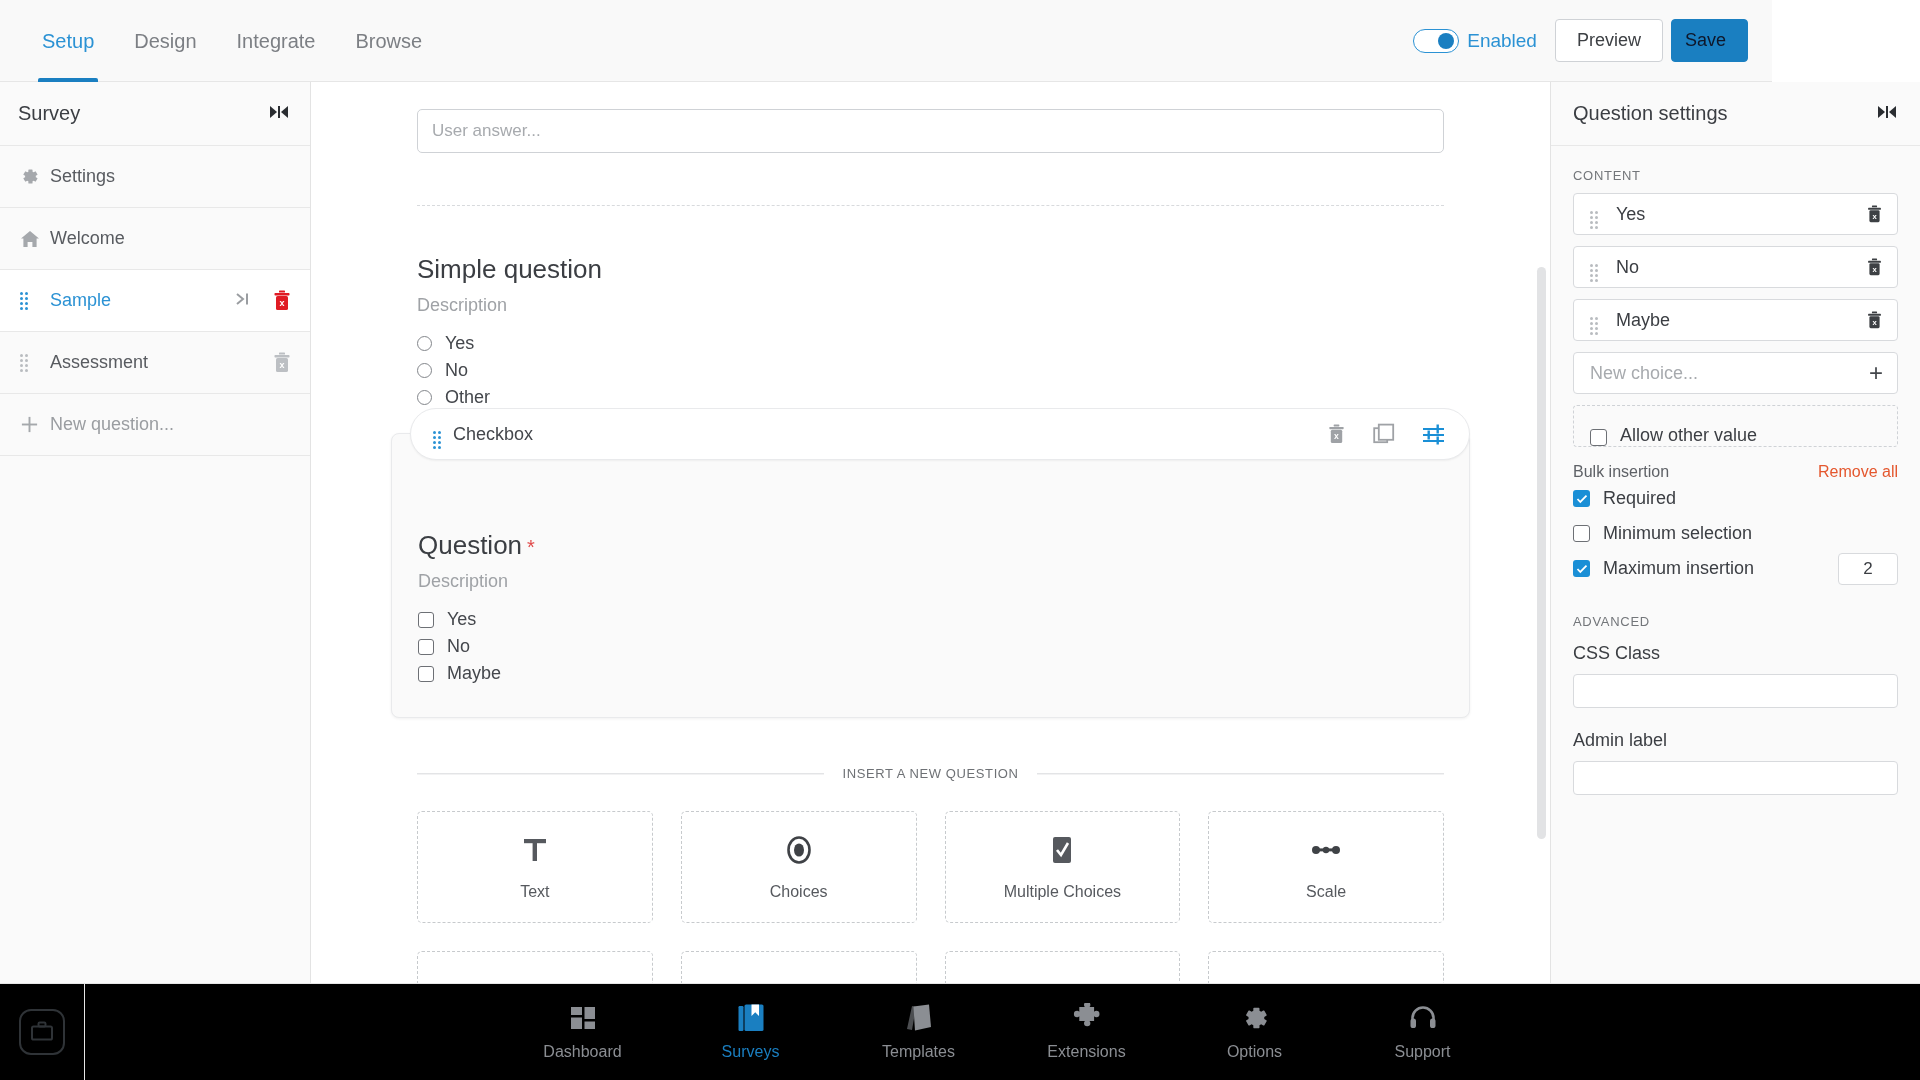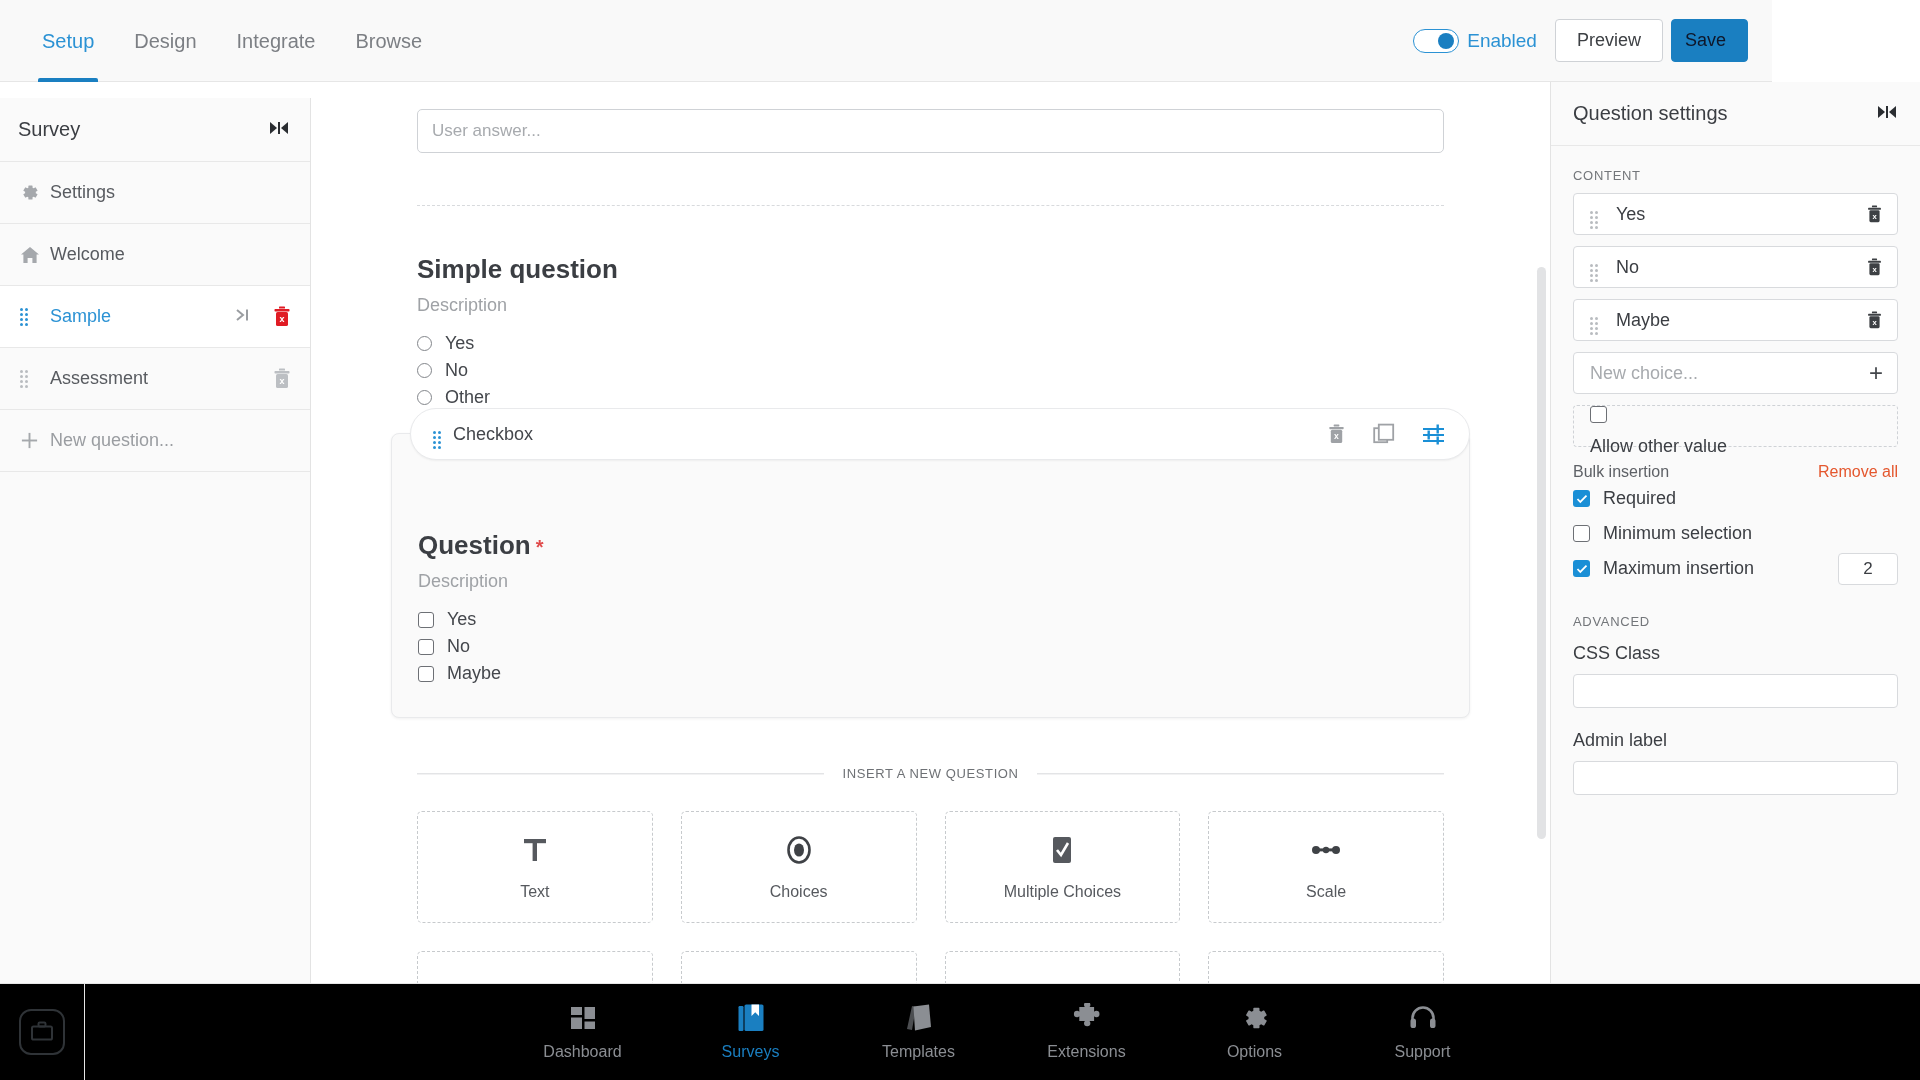--- a/index.html
+++ b/index.html
@@ -50,21 +50,21 @@
   .btn {
     font-family: inherit; font-size: 18px;
     padding: 10px 21px; border-radius: 4px; cursor: pointer;
     border: 1px solid #cfd2d6; background: #ffffff; color: #3d4044;
     line-height: 1.2;
   }
   .btn.primary { background: #1a7fc1; border-color: #1a7fc1; color: #0f172a; padding-left: 13px; }
 
   
   .sidebar {
-    position: absolute; top: 98px; left: 0; width: 311px; bottom: 97px;
+    position: absolute; top: 82px; left: 0; width: 311px; bottom: 97px;
     background: #fafafa; border-right: 1px solid #e3e3e3;
   }
   .sidebar-head {
     height: 64px; display: flex; align-items: center;
     padding: 0 20px 0 18px; border-bottom: 1px solid #e8e8e8;
     background: #fafafa;
   }
   .sidebar-title { font-size: 20px; color: #3b3e43; }
   .collapse-icon { margin-left: auto; font-size: 15px; color: #2a2d31; letter-spacing: -2px; cursor: pointer; }
   .side-row {
@@ -98,21 +98,21 @@
   .canvas-inner { position: relative; padding: 0 106px; }
   .answer-input {
     margin-top: 27px; width: 100%; height: 44px;
     border: 1px solid #cfd2d6; border-radius: 5px;
     padding: 0 14px; font-size: 17px; color: #9a9da1;
     font-family: inherit; background: #fff;
   }
   .answer-input::placeholder { color: #a7aaae; }
   .dotted-sep { margin-top: 52px; border-top: 1px dashed #d8dadd; }
 
-  .q-title { margin-top: 48px; font-size: 26px; color: #3b3e43; font-weight: 700; }
+  .q-title { margin-top: 48px; font-size: 26px; color: #3b3e43; font-weight: 400; }
   .q-desc { margin-top: 10px; font-size: 18px; color: #9fa2a6; }
   .opt-list { margin-top: 14px; }
   .opt {
     display: flex; align-items: center; gap: 13px;
     height: 27px; font-size: 18px; color: #44474c;
   }
   .radio {
     width: 15px; height: 15px; border-radius: 50%;
     border: 1px solid #83868b; background: #fff; flex: none;
   }
@@ -193,23 +193,22 @@
   .newchoice {
     margin: 0 22px; height: 42px; background: #fff;
     border: 1px solid #d8dadd; border-radius: 4px;
     display: flex; align-items: center; padding: 0 14px 0 16px;
   }
   .newchoice .ph { font-size: 18px; color: #a7aaae; }
   .newchoice .plus { margin-left: auto; font-size: 24px; color: #44474c; cursor: pointer; line-height: 1; }
   .allow-other {
     margin: 11px 22px 0 22px; height: 42px;
     border: 1px dashed #cfd2d6; border-radius: 4px;
-    display: flex; align-items: flex-start; padding: 0 16px; gap: 13px;
+    display: flex; align-items: flex-end; padding: 0 16px; gap: 13px;
     background: transparent;
-    flex-direction: column;
   }
   .allow-other .lbl { font-size: 18px; color: #3b3e43; }
   .bulk-row {
     margin: 16px 22px 0 22px; display: flex; align-items: center;
     font-size: 16px; color: #5e6166;
   }
   .bulk-row .remove { margin-left: auto; color: #e4572e; cursor: pointer; }
 
   .vrow {
     margin: 0 22px; height: 35px; display: flex; align-items: center; gap: 13px;

